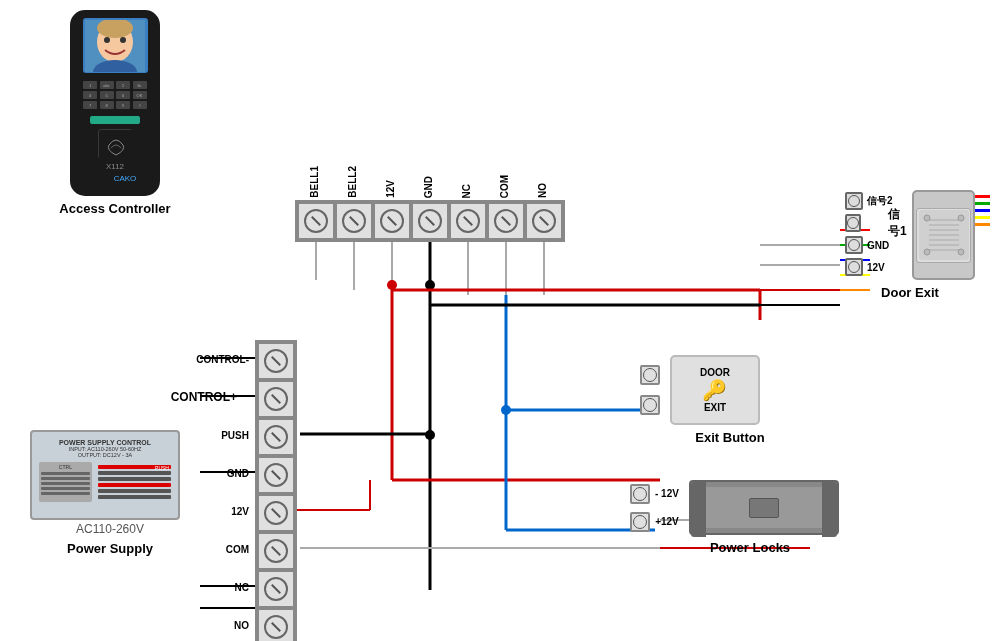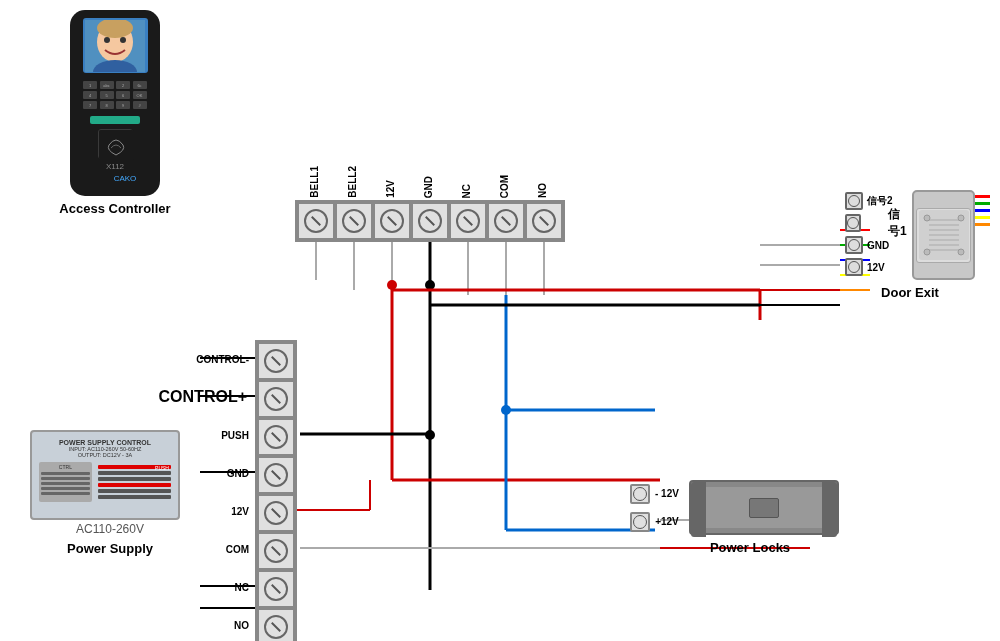--- a/index.html
+++ b/index.html
@@ -379,21 +379,21 @@
       <div class="terminal-screw"></div>
       <div class="terminal-screw"></div>
       <div class="terminal-screw"></div>
       <div class="terminal-screw"></div>
       <div class="terminal-screw"></div>
       <div class="terminal-screw"></div>
     </div>
 
     <div style="position:absolute;right:100%;top:0;display:flex;flex-direction:column;">
       <div style="height:38px;display:flex;align-items:center;justify-content:flex-end;padding-right:6px;font-size:10px;font-weight:bold;white-space:nowrap;">CONTROL-</div>
-      <div style="height:38px;display:flex;align-items:center;justify-content:flex-end;padding-right:8px;font-size:16px;font-weight:bold;white-space:nowrap;margin-left:28px;">CONTROL+</div>
+      <div style="height:38px;display:flex;align-items:center;justify-content:flex-end;padding-right:18px;font-size:12px;font-weight:bold;white-space:nowrap;margin-left:28px;">CONTROL+</div>
       <div style="height:38px;display:flex;align-items:center;justify-content:flex-end;padding-right:6px;font-size:10px;font-weight:bold;white-space:nowrap;">PUSH</div>
       <div style="height:38px;display:flex;align-items:center;justify-content:flex-end;padding-right:6px;font-size:10px;font-weight:bold;white-space:nowrap;">GND</div>
       <div style="height:38px;display:flex;align-items:center;justify-content:flex-end;padding-right:6px;font-size:10px;font-weight:bold;white-space:nowrap;">12V</div>
       <div style="height:38px;display:flex;align-items:center;justify-content:flex-end;padding-right:6px;font-size:10px;font-weight:bold;white-space:nowrap;">COM</div>
       <div style="height:38px;display:flex;align-items:center;justify-content:flex-end;padding-right:6px;font-size:10px;font-weight:bold;white-space:nowrap;">NC</div>
       <div style="height:38px;display:flex;align-items:center;justify-content:flex-end;padding-right:6px;font-size:10px;font-weight:bold;white-space:nowrap;">NO</div>
     </div>
   </div>
 
   <div class="power-supply">
@@ -476,20 +476,34 @@
           <div style="width:15px;height:3px;background:#00f;"></div>
           <div style="width:15px;height:3px;background:#ff0;"></div>
           <div style="width:15px;height:3px;background:#f80;"></div>
         </div>
       </div>
     </div>
     <div style="text-align:center;font-weight:bold;font-size:13px;margin-top:5px;color:#000;">Door Exit</div>
   </div>
 
   <div style="position:absolute;top:355px;left:640px;width:180px;">
+    <div style="display:flex;gap:10px;align-items:center;">
+
+      <div style="display:flex;flex-direction:column;gap:10px;">
+        <div class="conn-screw"></div>
+        <div class="conn-screw"></div>
+      </div>
+
+      <div style="width:90px;height:70px;background:#e0e0e0;border:2px solid #bbb;border-radius:5px;display:flex;flex-direction:column;align-items:center;justify-content:center;padding:5px;">
+        <div style="font-size:10px;font-weight:bold;color:#000;">DOOR</div>
+        <div style="font-size:20px;color:#333;">🔑</div>
+        <div style="font-size:10px;font-weight:bold;color:#000;">EXIT</div>
+      </div>
+    </div>
+    <div style="text-align:center;font-weight:bold;font-size:13px;margin-top:5px;color:#000;">Exit Button</div>
   </div>
 
   <div style="position:absolute;top:480px;left:630px;width:240px;">
     <div style="display:flex;gap:10px;align-items:center;">
 
       <div style="display:flex;flex-direction:column;gap:8px;">
         <div style="display:flex;align-items:center;gap:5px;">
           <div class="conn-screw"></div>
           <span style="font-size:10px;font-weight:bold;">- 12V</span>
         </div>

